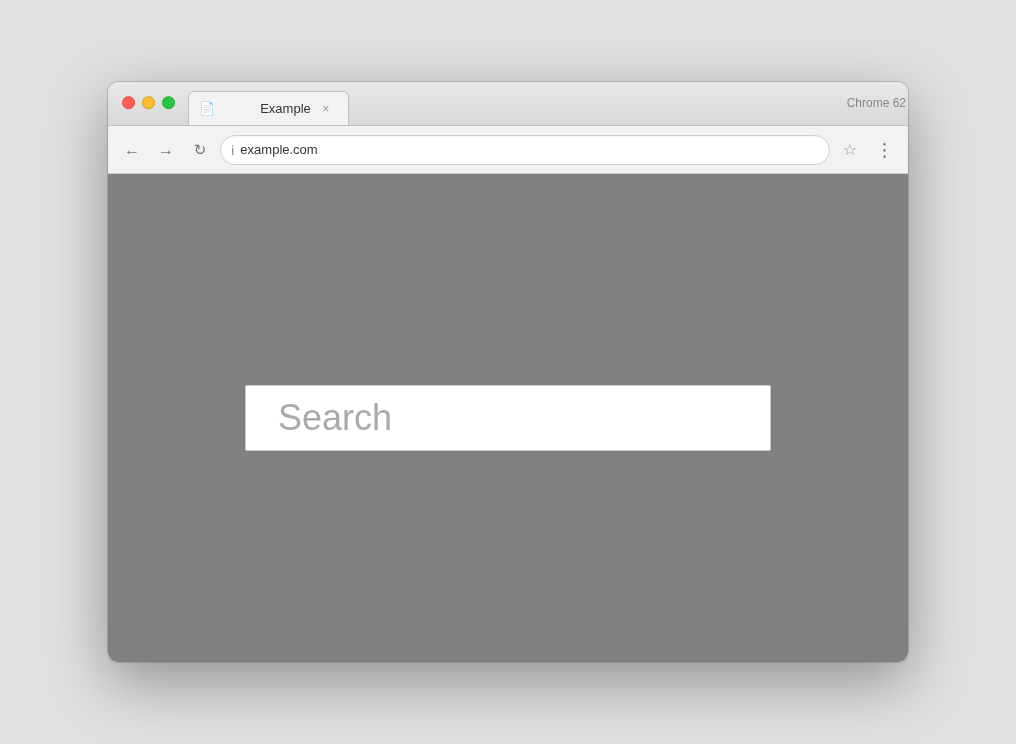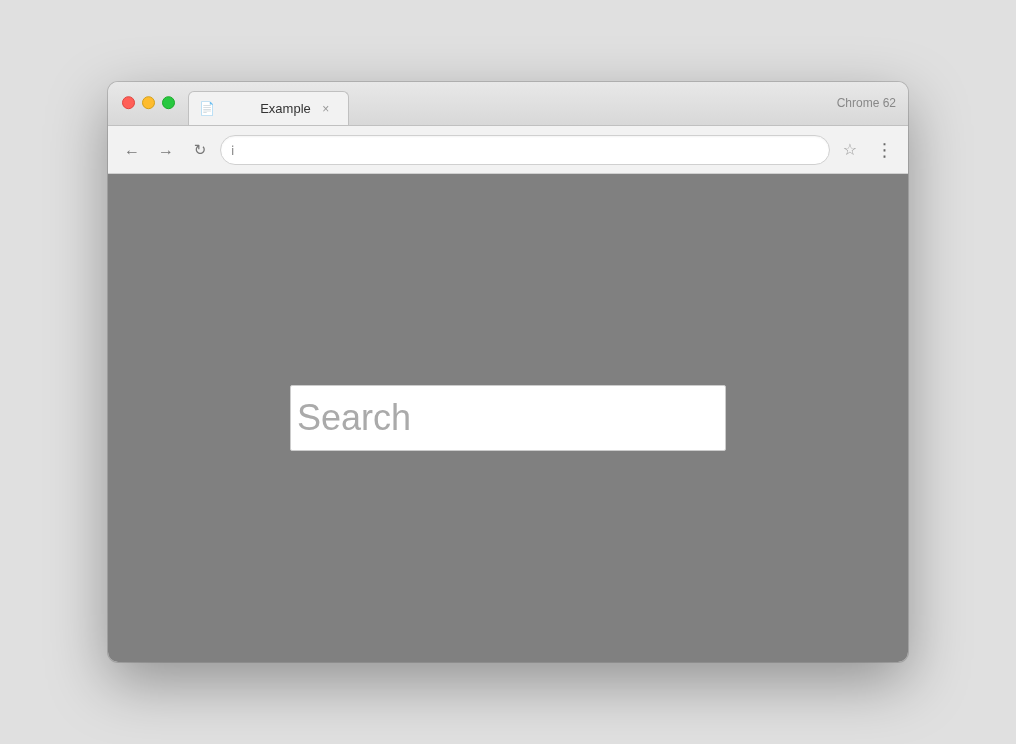--- a/index.html
+++ b/index.html
@@ -108,21 +108,21 @@
       width: 16px;
       height: 16px;
       display: flex;
       align-items: center;
       justify-content: center;
       border-radius: 50%;
     }
 
     .chrome-label {
       position: absolute;
-      right: 12px;
+      right: 2px;
       top: 50%;
       transform: translateY(-60%);
       font-size: 12px;
       color: #888;
     }
 
     
     .toolbar {
       background: #f2f2f2;
       height: 48px;
@@ -199,26 +199,26 @@
     
     .page-content {
       flex: 1;
       background: #808080;
       display: flex;
       align-items: center;
       justify-content: center;
     }
 
     .search-input {
-      width: 436px;
+      width: 526px;
       height: 66px;
       background: white;
       border: 1px solid #ccc;
       border-radius: 2px;
-      padding: 0 6px;
+      padding: 0 32px;
       font-size: 36px;
       color: #ec4899;
       outline: none;
     }
 
     .search-input::placeholder {
       color: #aaa;
     }
   </style>
 </head>
@@ -244,20 +244,21 @@
     <span class="chrome-label">Chrome 62</span>
   </div>
 
   <div class="toolbar">
     <div class="nav-btn">←</div>
     <div class="nav-btn">→</div>
     <div class="nav-btn refresh-btn">↻</div>
 
     <div class="address-bar">
       <span class="address-info-icon">ℹ</span>
+      <span class="address-text">example.com</span>
     </div>
 
     <div class="star-btn">☆</div>
     <div class="menu-btn">⋮</div>
   </div>
 
   <div class="page-content">
     <input class="search-input" type="text" placeholder="Search" style="">
   </div>
 

